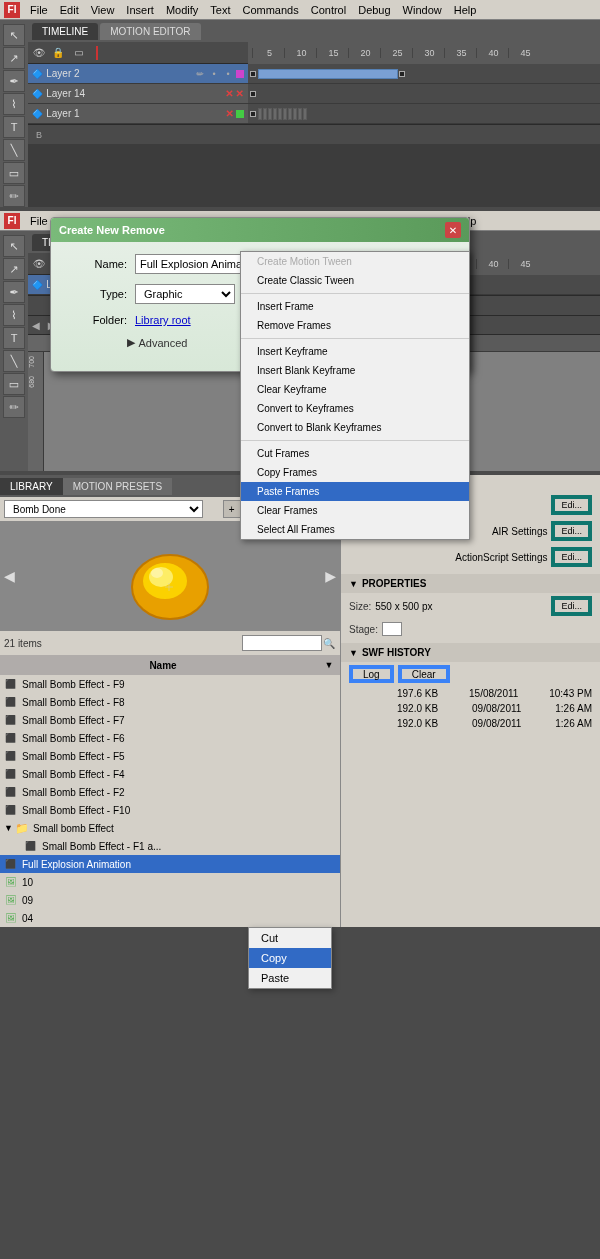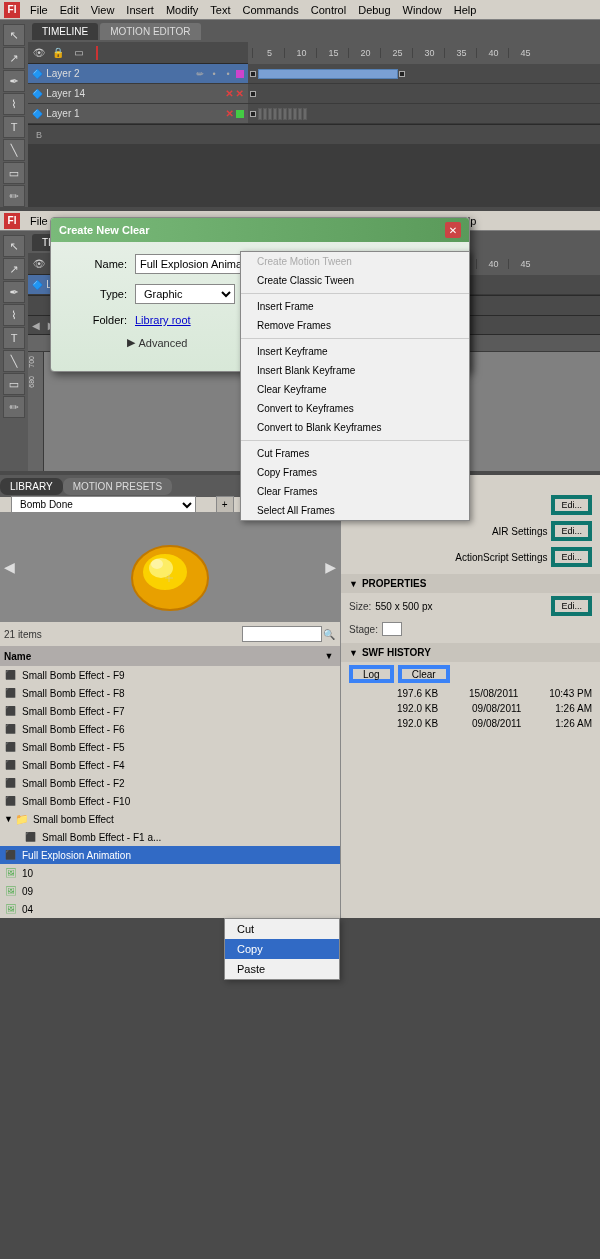--- a/index.html
+++ b/index.html
@@ -51,44 +51,44 @@
     .ctx-item.highlighted { background: #316ac5; color: #fff; }
     .ctx-divider { height: 1px; background: #ccc; margin: 3px 0; }
 
     
     .bottom-area { display: flex; background: #3c3c3c; }
     .left-panel { width: 340px; flex-shrink: 0; }
     .right-panel { flex: 1; background: #d4d0c8; border-left: 1px solid #888; }
 
     
     .library-header { background: #5a5a5a; display: flex; align-items: center; height: 22px; }
-    .lib-tab { padding: 3px 10px; font-size: 10px; color: #ddd; cursor: pointer; background: #6a6a6a; border-radius: 7px; }
+    .lib-tab { padding: 3px 10px; font-size: 10px; color: #ddd; cursor: pointer; background: #6a6a6a; }
     .lib-tab.active { background: #3c3c3c; color: #fff; }
     .lib-controls { display: flex; gap: 4px; padding: 0 4px; margin-left: auto; }
     .lib-btn { font-size: 10px; color: #ccc; cursor: pointer; padding: 0 3px; }
 
-    .library-toolbar { background: #d4d0c8; display: flex; align-items: center; padding: 2px 11px; gap: 20px; height: 15px; }
+    .library-toolbar { background: #d4d0c8; display: flex; align-items: center; padding: 2px 4px; gap: 20px; height: 24px; }
     .lib-dropdown { flex: 1; height: 18px; font-size: 10px; border: 1px solid #888; background: #fff; padding: 0 4px; }
     .lib-icon-btn { width: 18px; height: 18px; background: #c0bcb4; border: 1px solid #888; font-size: 10px; cursor: pointer; display: flex; align-items: center; justify-content: center; }
 
     .library-preview { background: #888; height: 110px; display: flex; align-items: center; justify-content: center; position: relative; }
     .preview-arrow-left { position: absolute; left: 4px; font-size: 14px; color: #ddd; cursor: pointer; }
     .preview-arrow-right { position: absolute; right: 4px; font-size: 14px; color: #ddd; cursor: pointer; }
 
     .library-search { background: #d4d0c8; display: flex; align-items: center; padding: 3px 4px; height: 24px; }
     .lib-count { font-size: 10px; color: #333; flex: 1; }
     .lib-search-input { width: 80px; height: 16px; border: 1px solid #888; font-size: 10px; padding: 0 3px; }
 
     .library-list { background: #d4d0c8; }
-    .lib-list-header { background: #b0acaa; display: flex; align-items: center; padding: 2px 4px; height: 20px; }
+    .lib-list-header { background: #b0acaa; display: flex; align-items: center; padding: 2px 4px; height: 20px; text-align: center; }
     .lib-col-name { flex: 1; font-size: 10px; font-weight: bold; }
     .lib-item { display: flex; align-items: center; padding: 1px 4px; height: 18px; cursor: pointer; font-size: 10px; }
     .lib-item.highlighted { background: #316ac5; color: #fff; }
     .lib-item-icon { width: 14px; height: 14px; margin-right: 4px; display: flex; align-items: center; justify-content: center; font-size: 9px; flex-shrink: 0; }
-    .bottom-ctx-menu { background: #f0f0f0; border: 1px solid #888; box-shadow: 2px 2px 6px rgba(0,0,0,0.3); position: absolute; right: 0; top: 0; width: 116px; z-index: 30; }
+    .bottom-ctx-menu { background: #f0f0f0; border: 1px solid #888; box-shadow: 2px 2px 6px rgba(0,0,0,0.3); position: absolute; right: 8px; top: 0; width: 84px; z-index: 30; }
     .bctx-item { padding: 4px 12px; font-size: 11px; cursor: pointer; }
     .bctx-item.highlighted { background: #316ac5; color: #fff; }
 
     
     .prop-row { padding: 3px 8px; font-size: 10px; display: flex; align-items: center; gap: 4px; }
     .prop-label { color: #333; }
     .prop-value { color: #0000cc; text-decoration: underline; cursor: pointer; }
     .prop-section { padding: 4px 8px; background: #c8c4bc; font-size: 10px; font-weight: bold; display: flex; align-items: center; gap: 4px; margin-top: 4px; }
     .prop-section-arrow { font-size: 9px; }
     .prop-edit-btn { margin-left: auto; font-size: 9px; background: #d4d0c8; border: 4px solid #0f766e; padding: 1px 6px; cursor: pointer; }
@@ -234,21 +234,21 @@
 
       <div style="height:20px; background:#4a4a4a; border-top:1px solid #2a2a2a; display:flex; align-items:center; padding:0 8px;">
         <div style="font-size:9px; color:#aaa;">B</div>
       </div>
     </div>
   </div>
 
   <div style="position:relative; height:0;">
     <div class="dialog">
       <div class="dialog-title">
-        <span>Create New Clear</span>
+        <span>Create New Remove</span>
         <button class="dialog-close">✕</button>
       </div>
       <div class="dialog-body">
         <div class="dialog-main">
           <div class="dialog-fields">
             <div class="dialog-row">
               <span class="dialog-label">Name:</span>
               <input class="dialog-input" value="Full Explosion Animation" style="">
             </div>
             <div class="dialog-row">
@@ -400,20 +400,21 @@
       <div class="ctx-item">Remove Frames</div>
       <div class="ctx-divider"></div>
       <div class="ctx-item">Insert Keyframe</div>
       <div class="ctx-item">Insert Blank Keyframe</div>
       <div class="ctx-item">Clear Keyframe</div>
       <div class="ctx-item">Convert to Keyframes</div>
       <div class="ctx-item">Convert to Blank Keyframes</div>
       <div class="ctx-divider"></div>
       <div class="ctx-item">Cut Frames</div>
       <div class="ctx-item">Copy Frames</div>
+      <div class="ctx-item highlighted">Paste Frames</div>
       <div class="ctx-item">Clear Frames</div>
       <div class="ctx-item">Select All Frames</div>
     </div>
   </div>
 </div>
 
 <div class="bottom-area" style="margin-top:4px;">
 
   <div class="left-panel">
 

